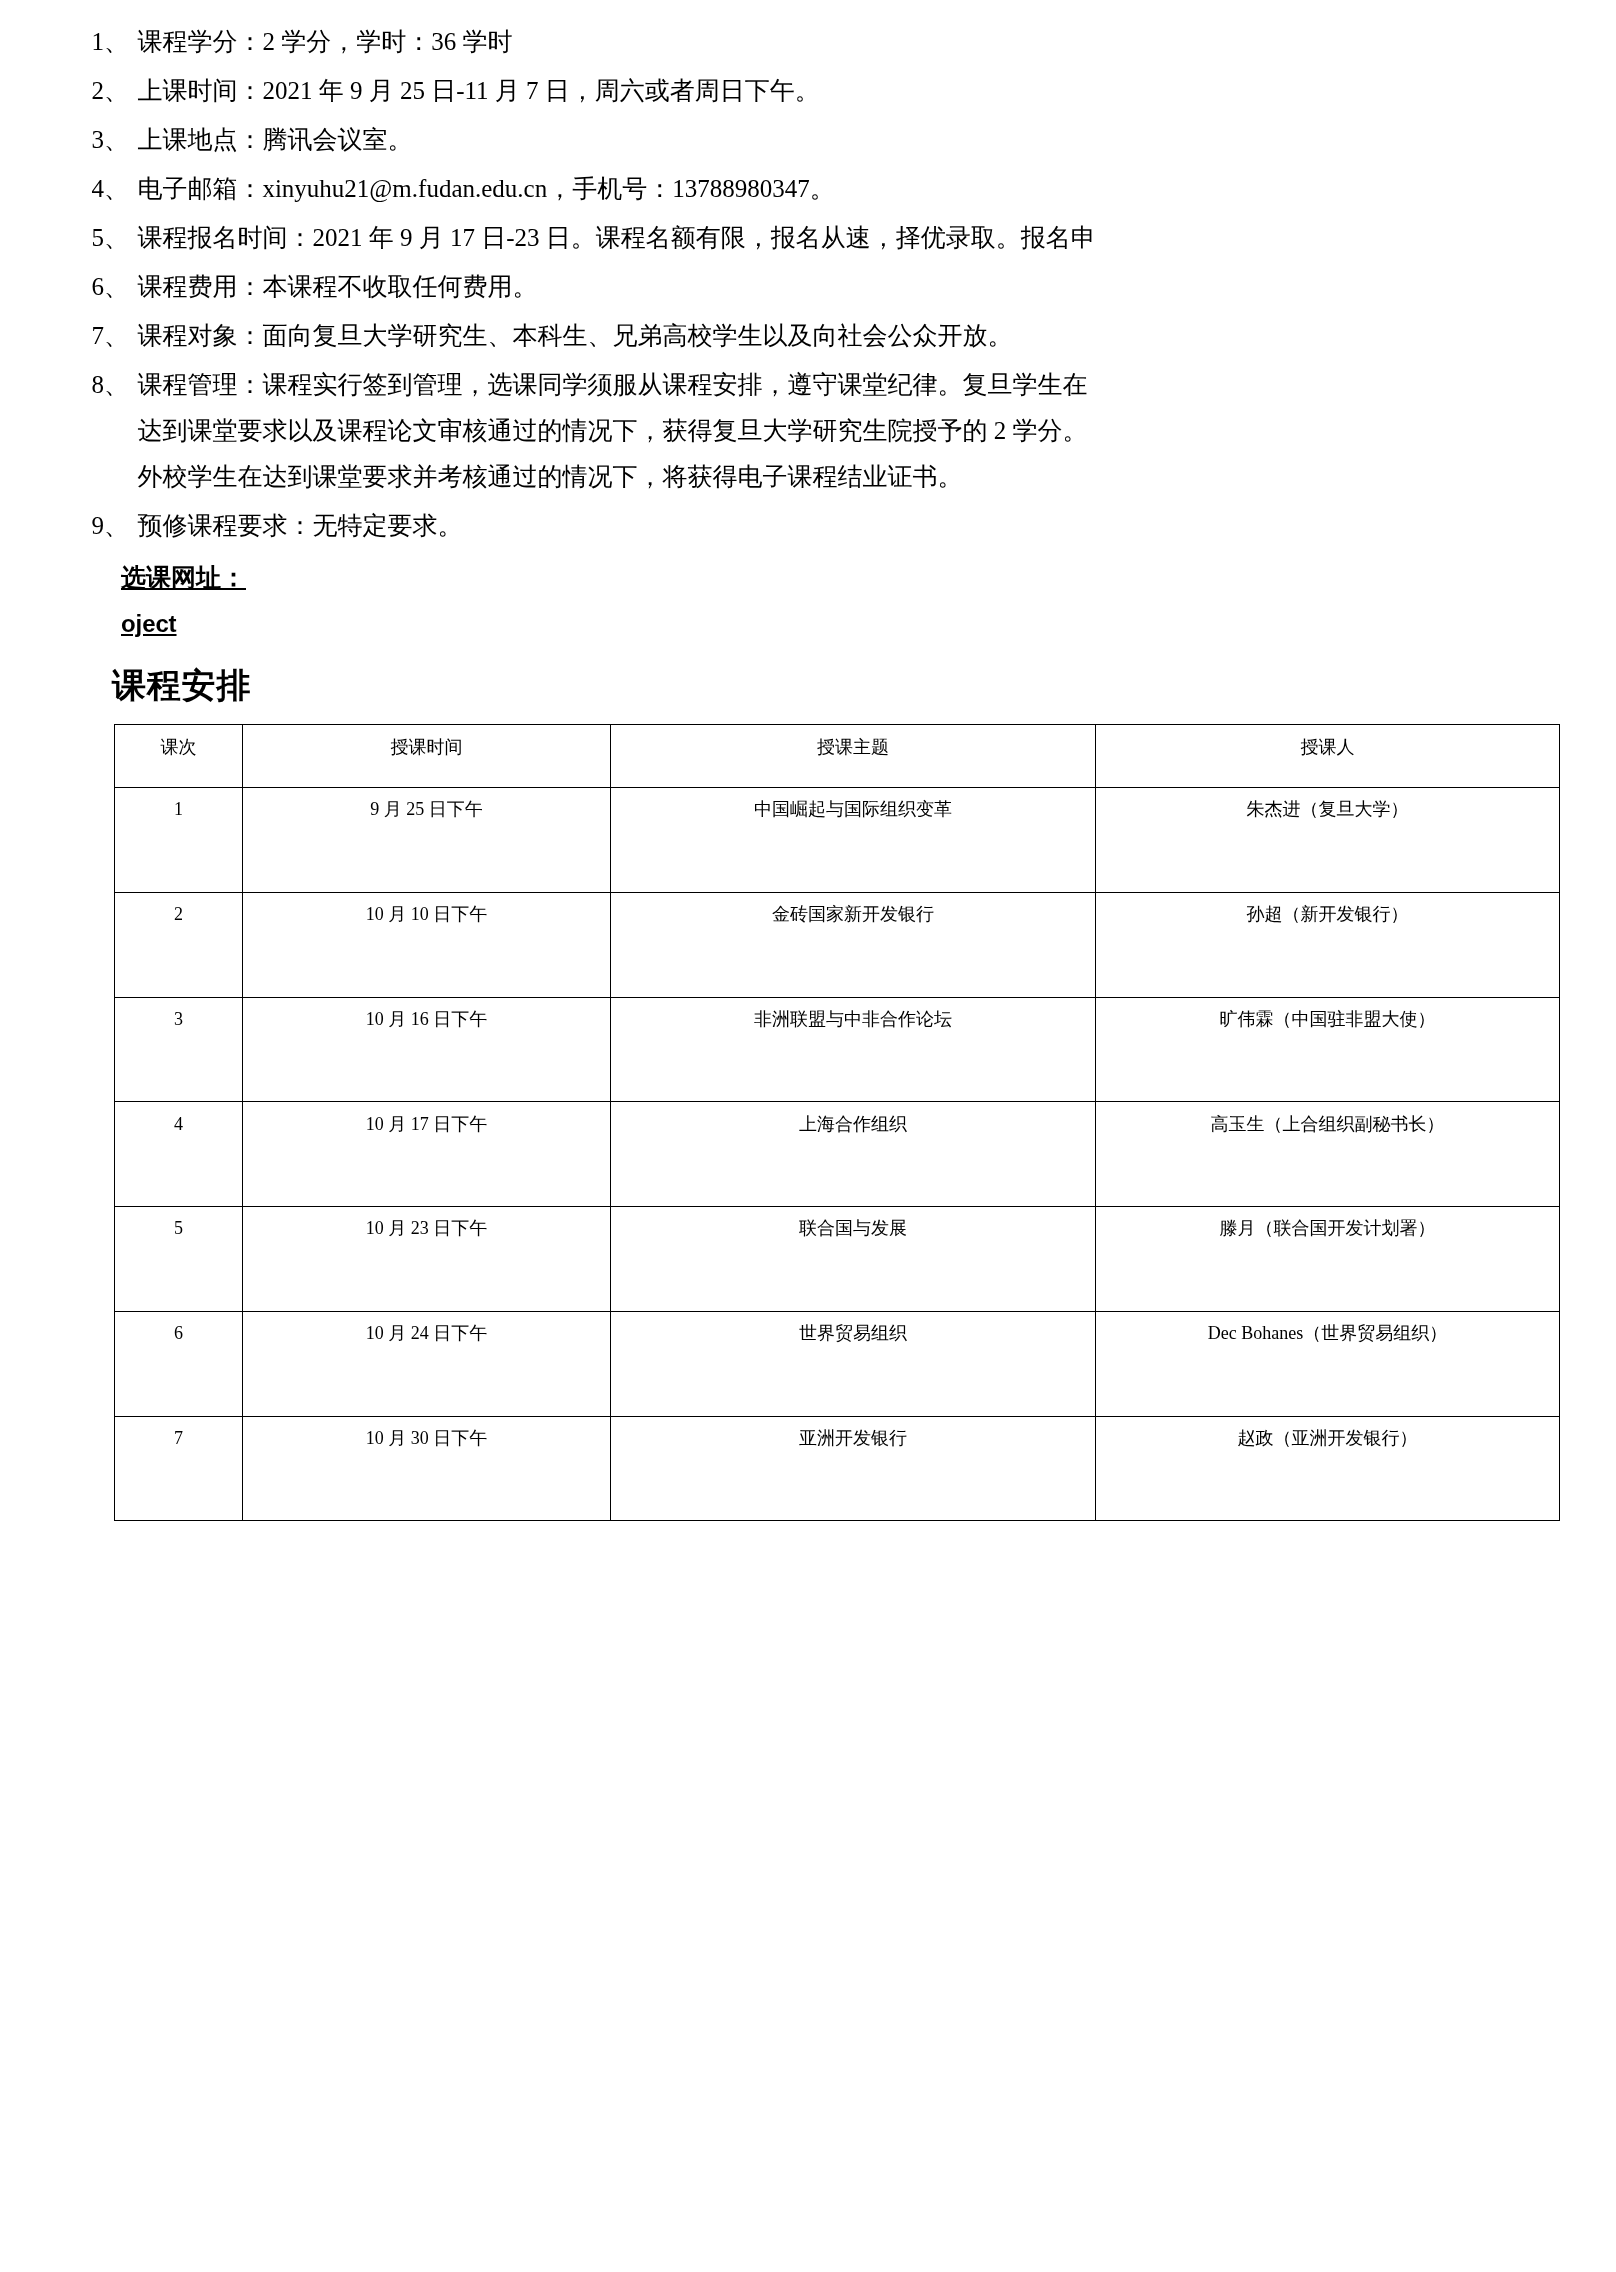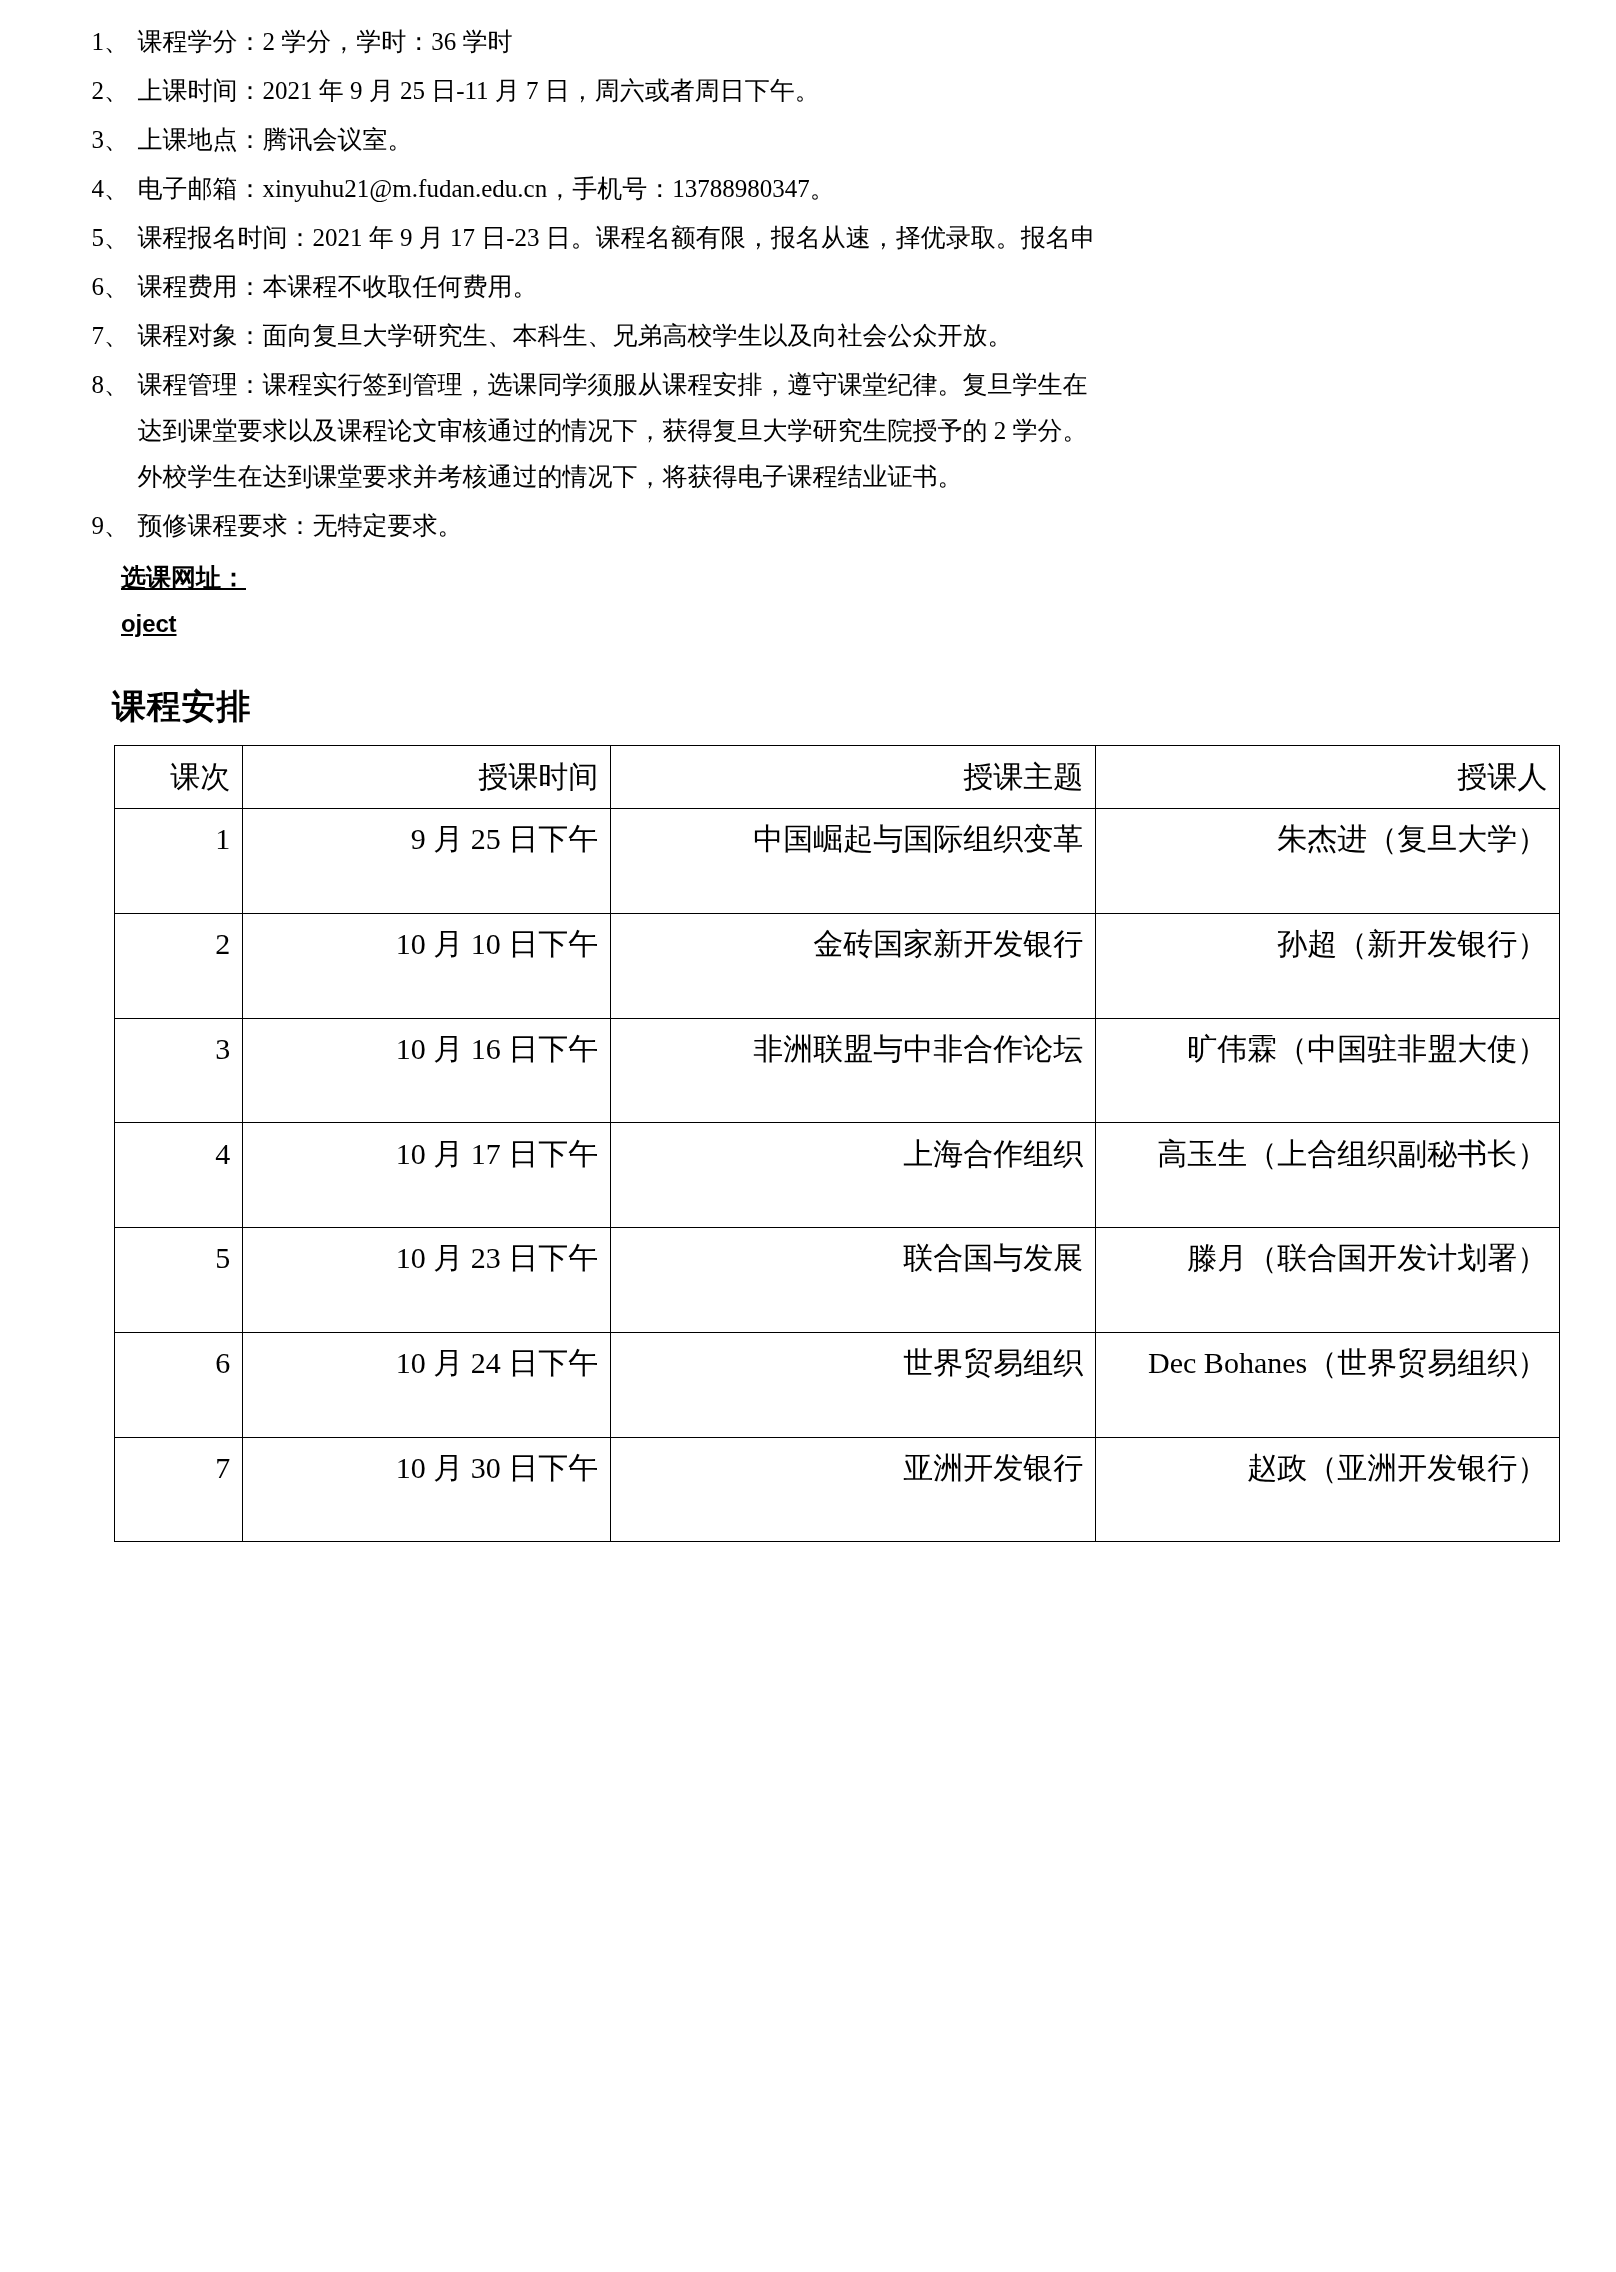--- a/index.html
+++ b/index.html
@@ -64,37 +64,37 @@
     font-weight: bold;
     line-height: 1.95;
     font-family: "Liberation Sans", sans-serif;
     word-break: break-all;
     letter-spacing: -0.1px;
   }
   
   .section-heading {
     font-size: 34px;
     font-weight: bold;
-    margin: 36px 0 15px 35px;
+    margin: 15px 0 15px 35px;
     font-family: Liberation Serif, serif;
     letter-spacing: 0.8px;
   }
   
   table.schedule {
     border-collapse: collapse;
     width: 1445px;
     margin-left: 37px;
     table-layout: fixed;
   }
   table.schedule th,
   table.schedule td {
     border: 0.8px solid #000000;
-    font-size: 30px;
+    font-size: 18px;
     font-weight: normal;
-    text-align: right;
+    text-align: center;
     vertical-align: top;
     padding: 8.4px 11.8px 8.4px 11.8px;
     line-height: 1.45;
   }
   table.schedule th {
     height: 45px;
   }
   table.schedule td {
     height: 87px;
   }

